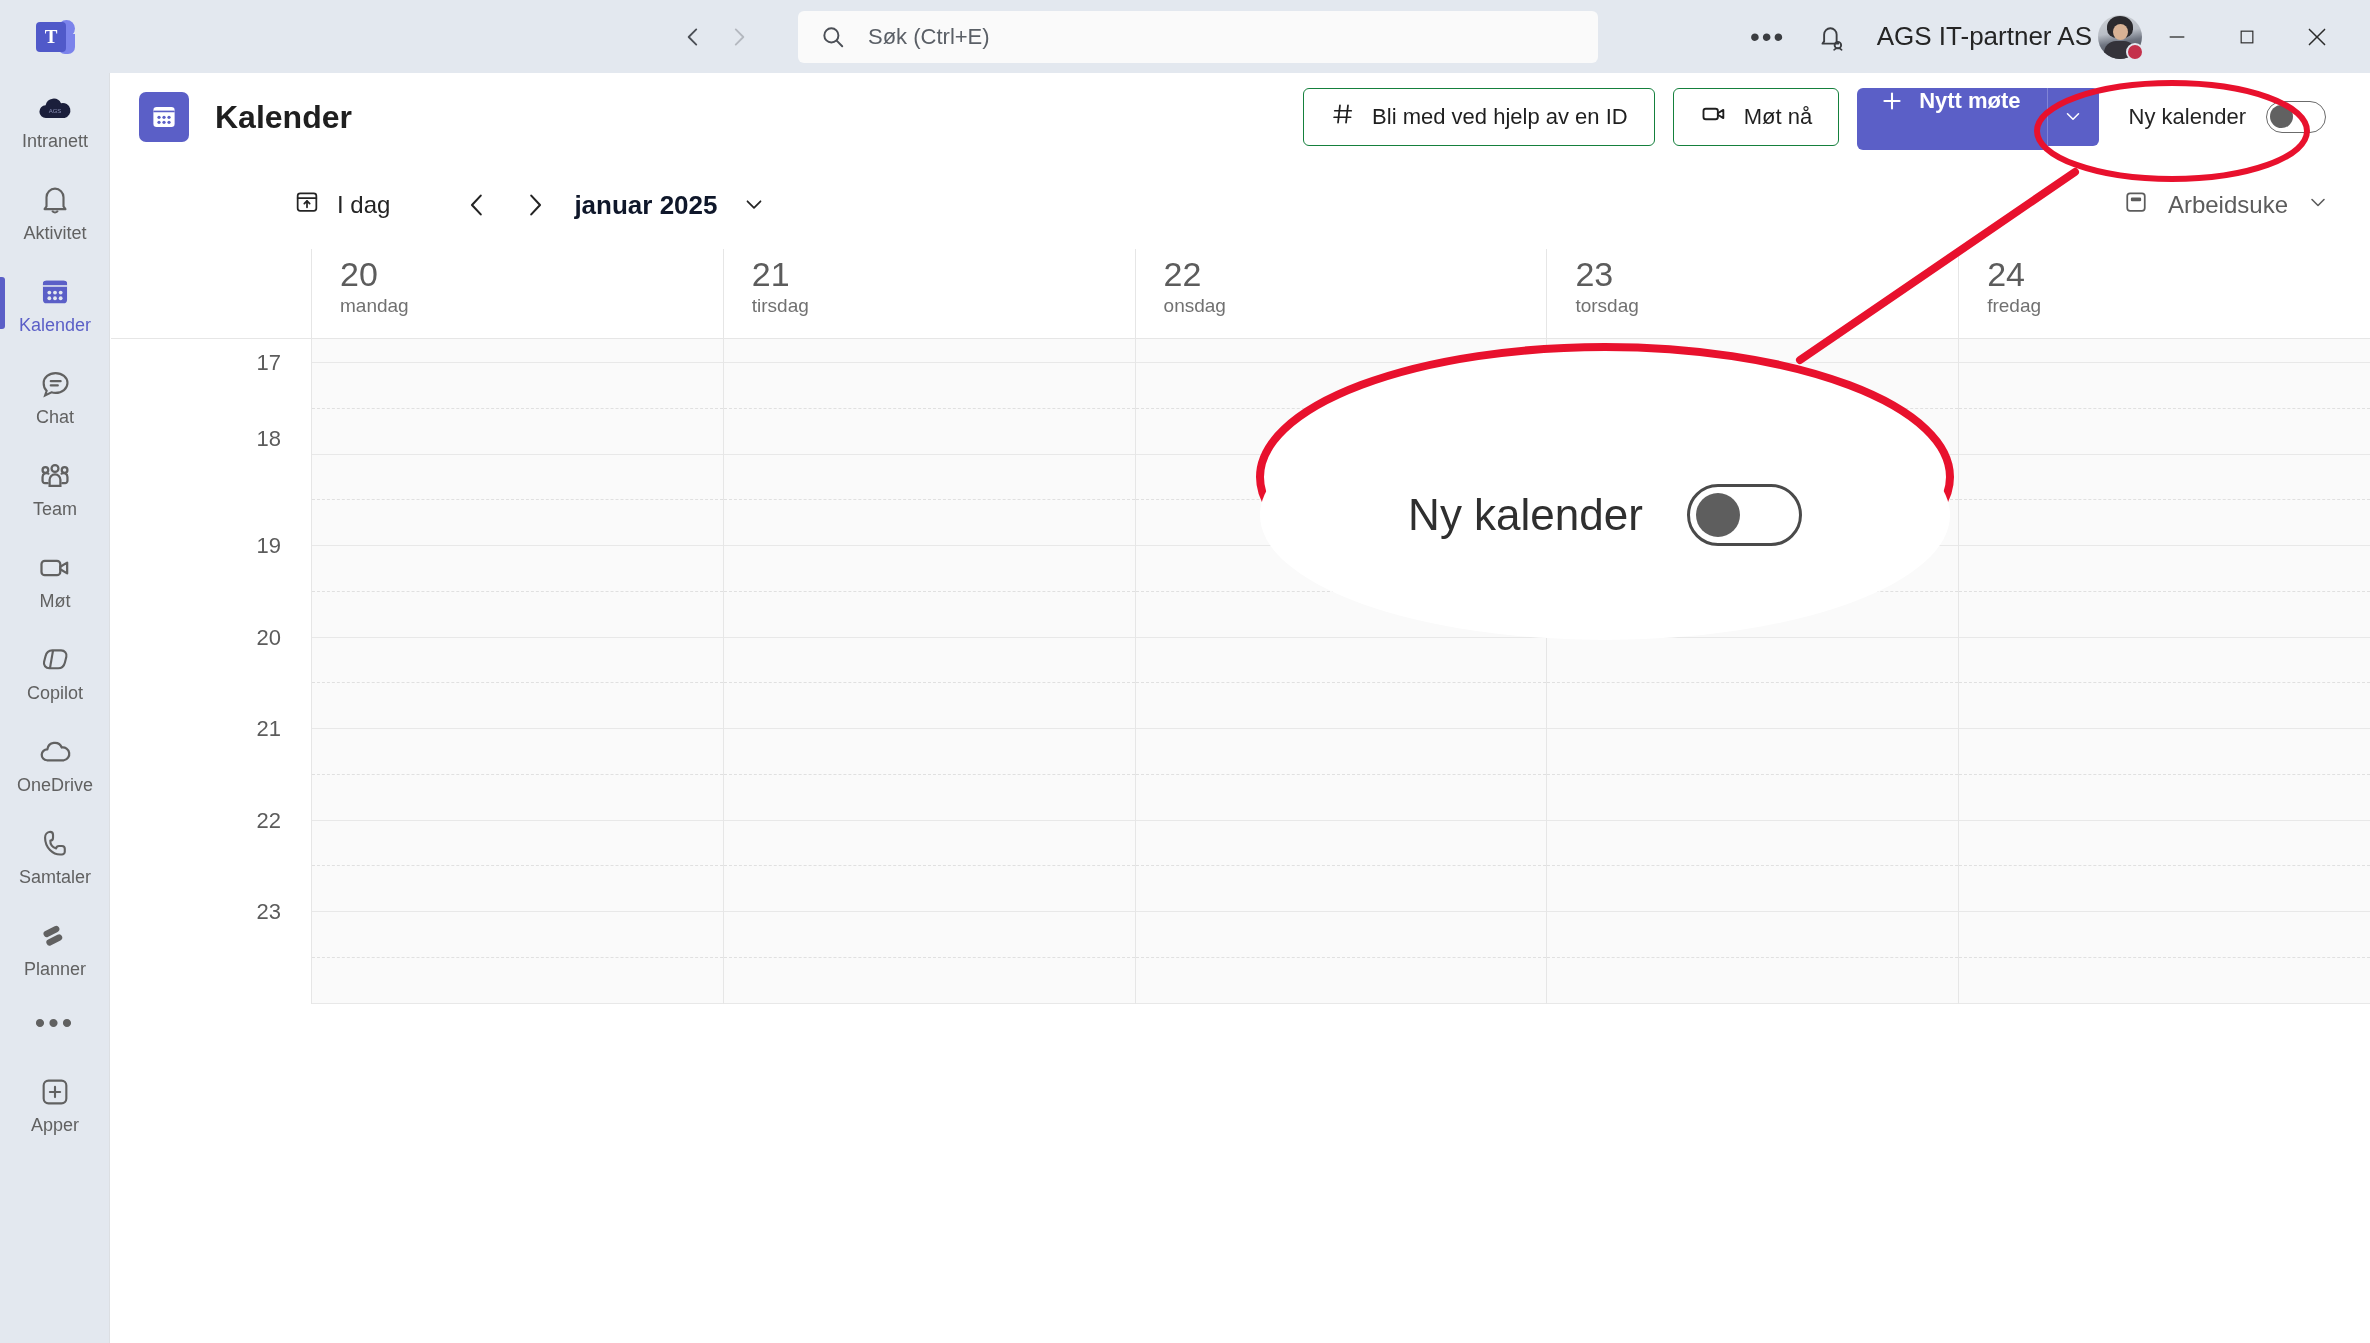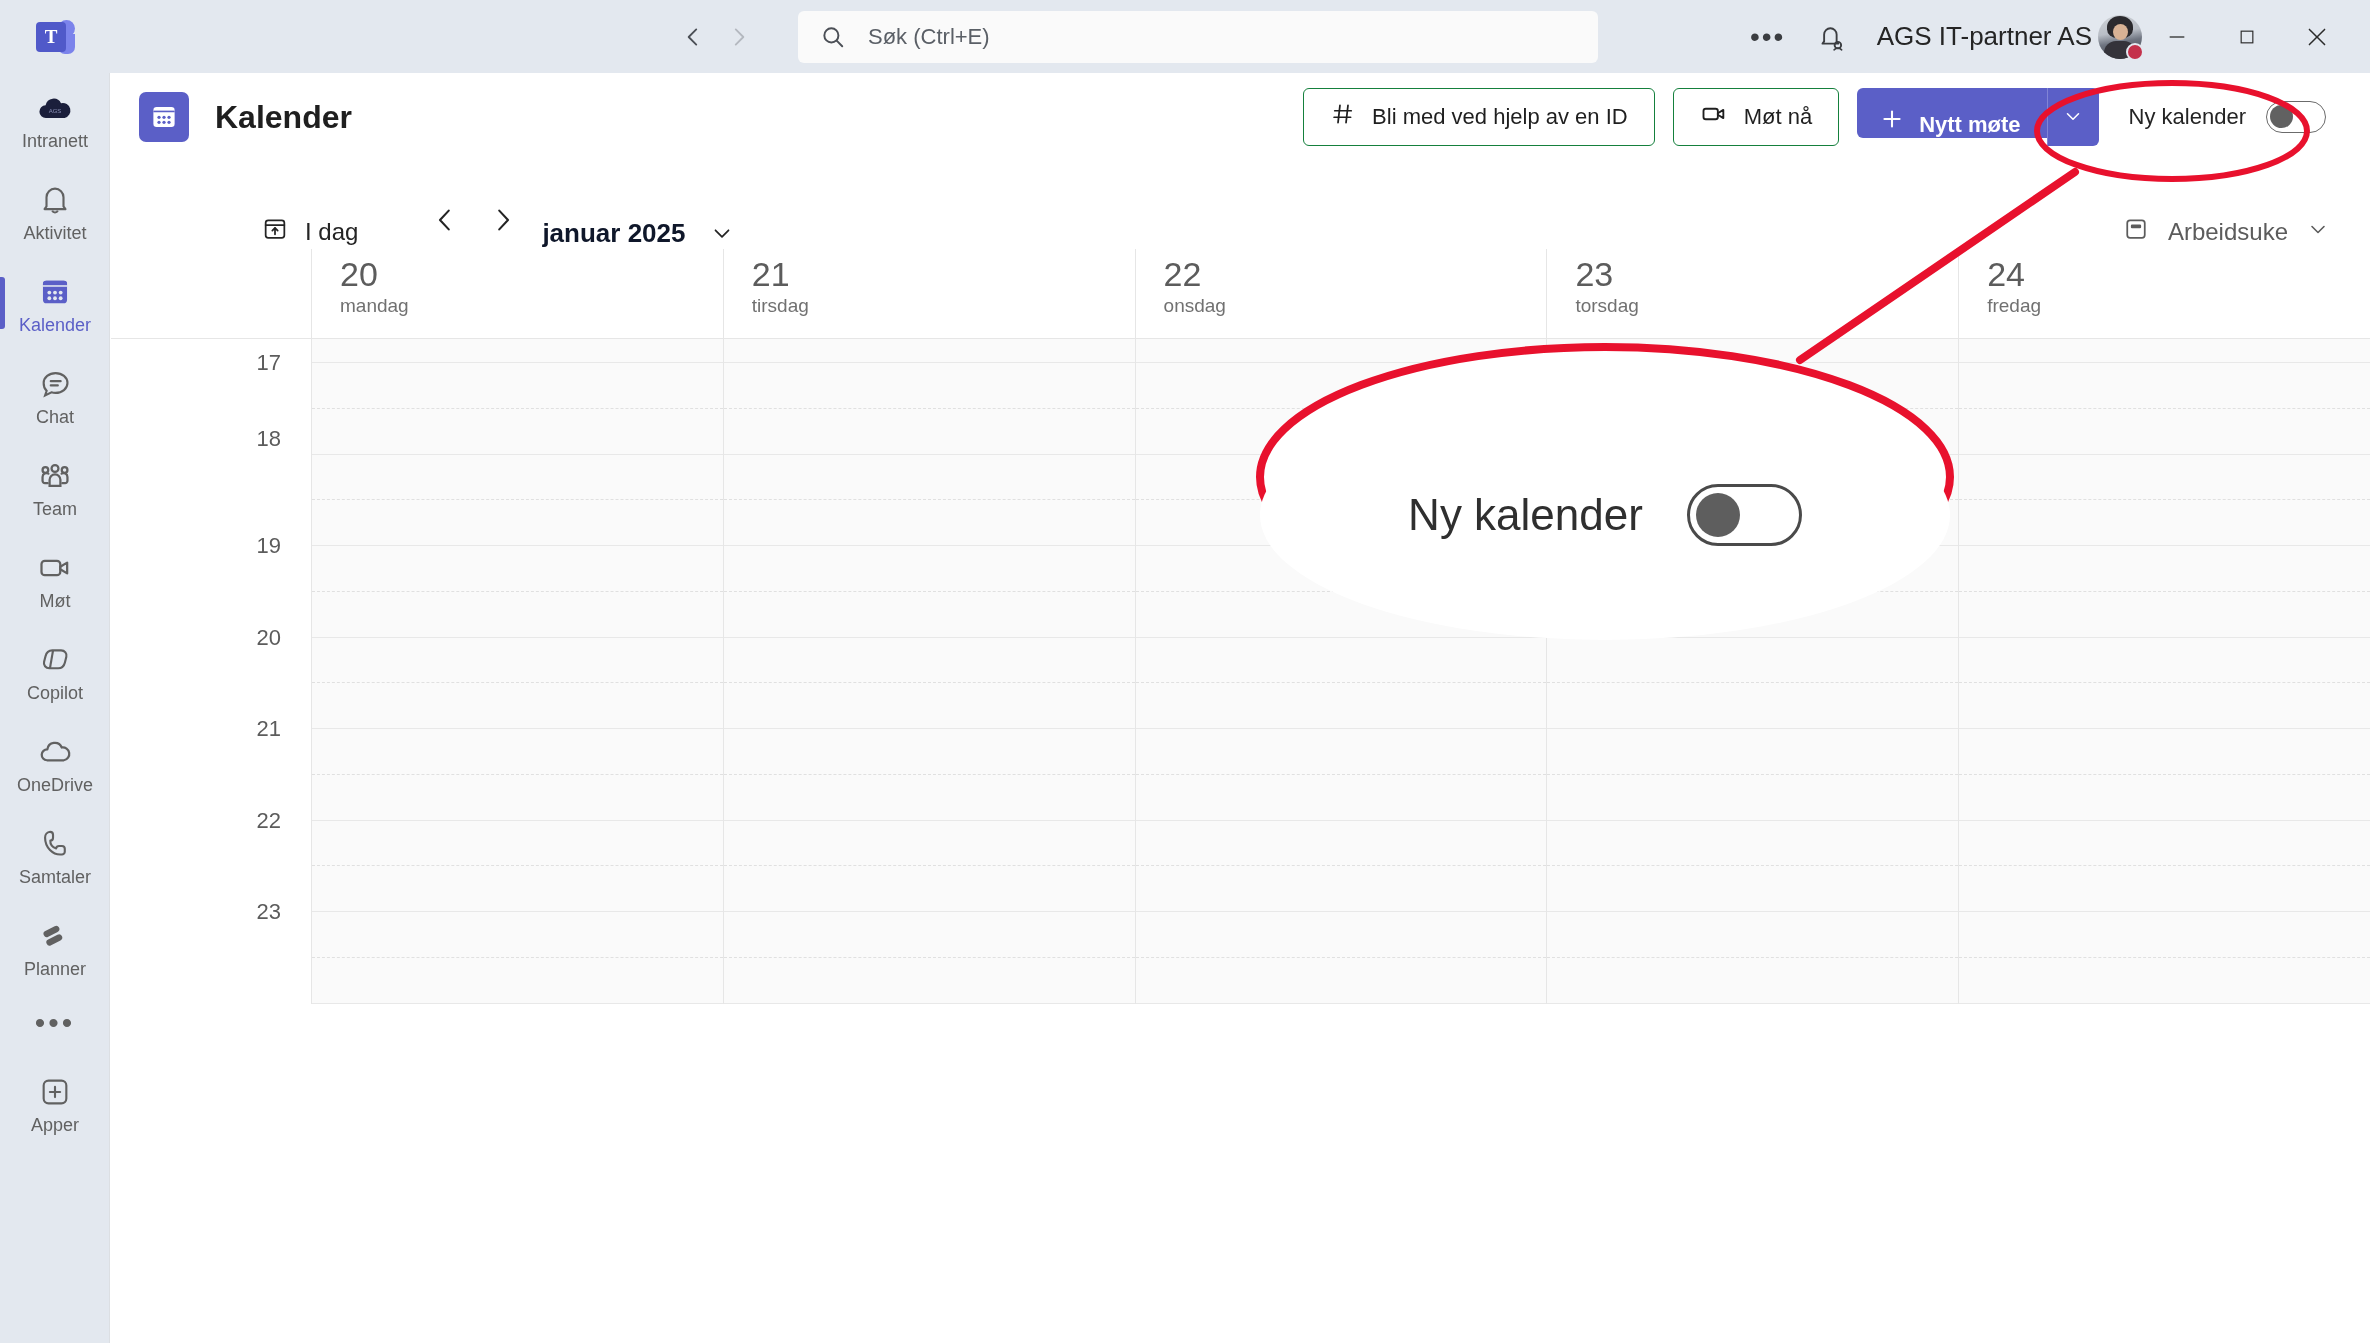--- a/index.html
+++ b/index.html
@@ -144,22 +144,22 @@
   #header-actions { margin-left: auto; display:flex; align-items:center; padding-right: 10px; }
   .hbtn {
     height: 58px; border: 1px solid #15803d; border-radius: 6px;
     background: #fff; display:flex; align-items:center; gap: 16px;
     padding: 0 26px; font-size: 22px; color: #1f1f1f; cursor:pointer;
     font-family: "Liberation Sans", sans-serif; white-space:nowrap;
   }
   .hbtn + .hbtn { margin-left: 18px; }
   #btn-newmeeting-group { margin-left: 18px; display:flex; height:58px; }
   #btn-newmeeting {
-    height:50px; background:#5b5fc7; color:#fff; border:none;
-    border-radius: 6px 0 0 6px; display:flex; align-items:flex-end; gap:14px;
+    height:62px; background:#5b5fc7; color:#fff; border:none;
+    border-radius: 6px 0 0 6px; display:flex; align-items:flex-start; gap:14px;
     padding: 0 26px 0 22px; font-size:22px; font-weight:bold; cursor:pointer;
     font-family: "Liberation Sans", sans-serif; white-space:nowrap;
   }
   #btn-newmeeting-caret {
     height:58px; width:52px; background:#5b5fc7; color:#fff;
     border:none; border-left: 1px solid #8184d6; border-radius: 0 6px 6px 0;
     display:flex;align-items:center;justify-content:center;cursor:pointer;
   }
   #newcal-toggle-wrap {
     display:flex; align-items:center; gap: 20px; margin-left: 30px; margin-right: 34px;
@@ -172,22 +172,23 @@
     position: relative;
   }
   .switch .knob {
     position:absolute; left: 3px; top: 3px;
     width: 23px; height: 23px; border-radius: 50%;
     background: #616161;
   }
 
   
   #date-nav {
-    height: 88px; display:flex; align-items:flex-end; padding-left: 150px;
+    height: 88px; display:flex; align-items:center; padding-left: 150px;
     position: relative;
+    margin-left: 32px;
   }
   #btn-today {
     display:flex; align-items:center; gap: 16px;
     background:transparent;border:none;cursor:pointer;
     font-size: 24px; color:#242424; font-family:"Liberation Sans", sans-serif;
   }
   #nav-prev, #nav-next {
     background:transparent; border:none; cursor:pointer;
     width: 58px; height:58px; display:flex;align-items:center;justify-content:center;
     color:#242424;

